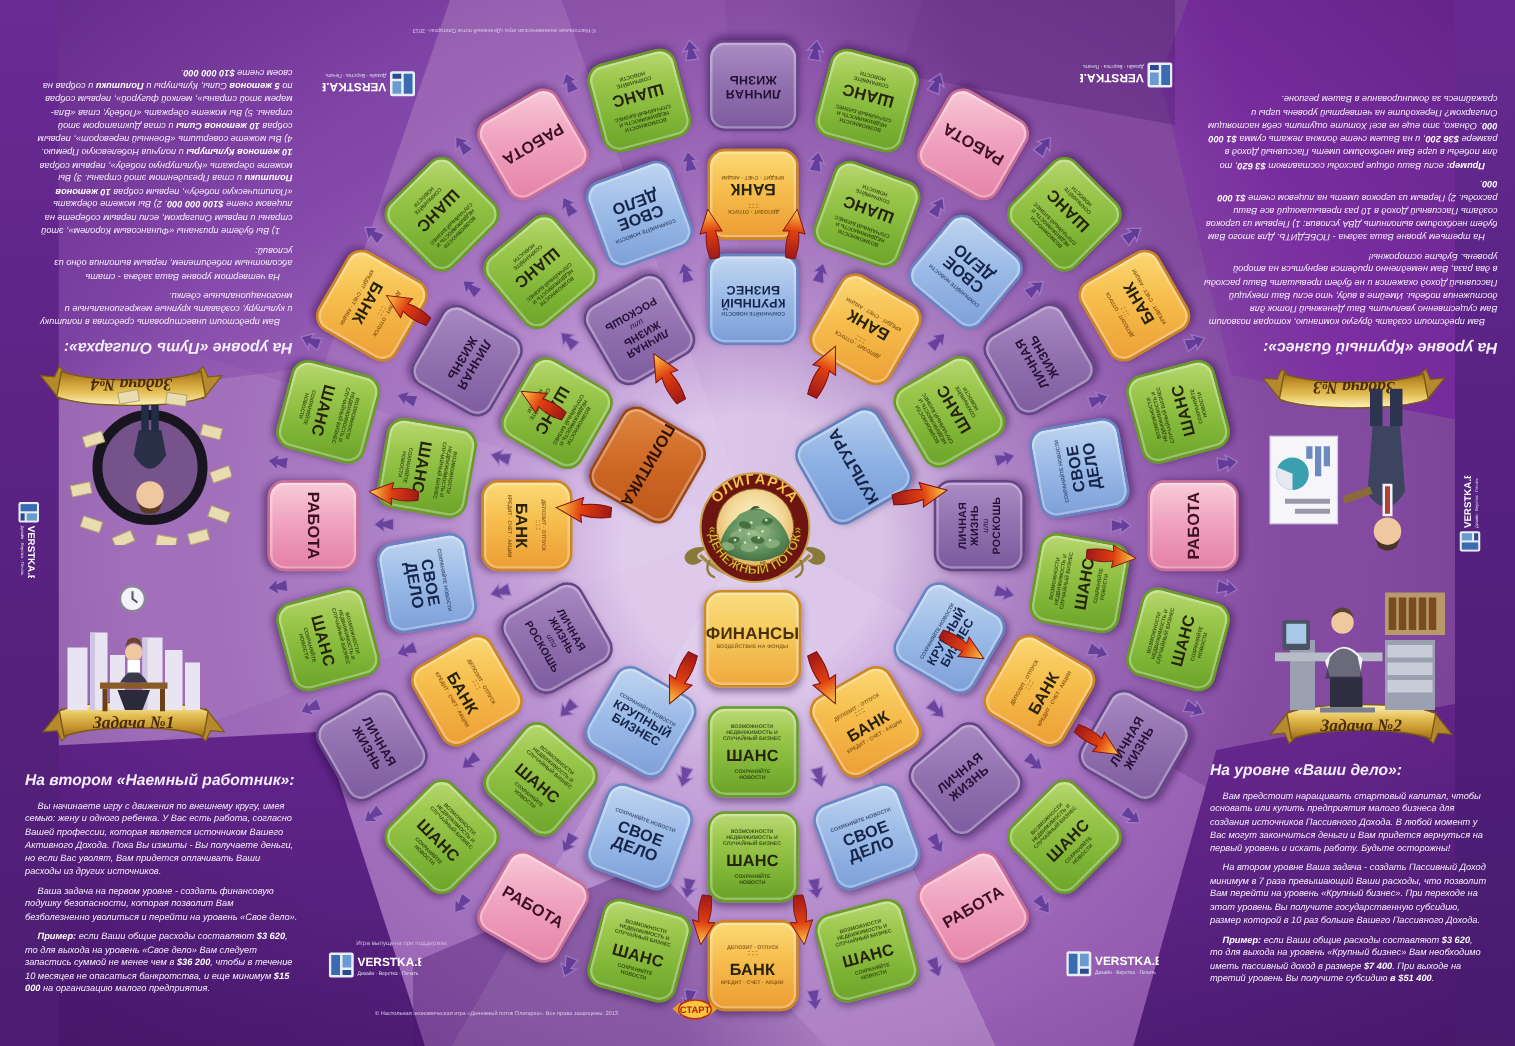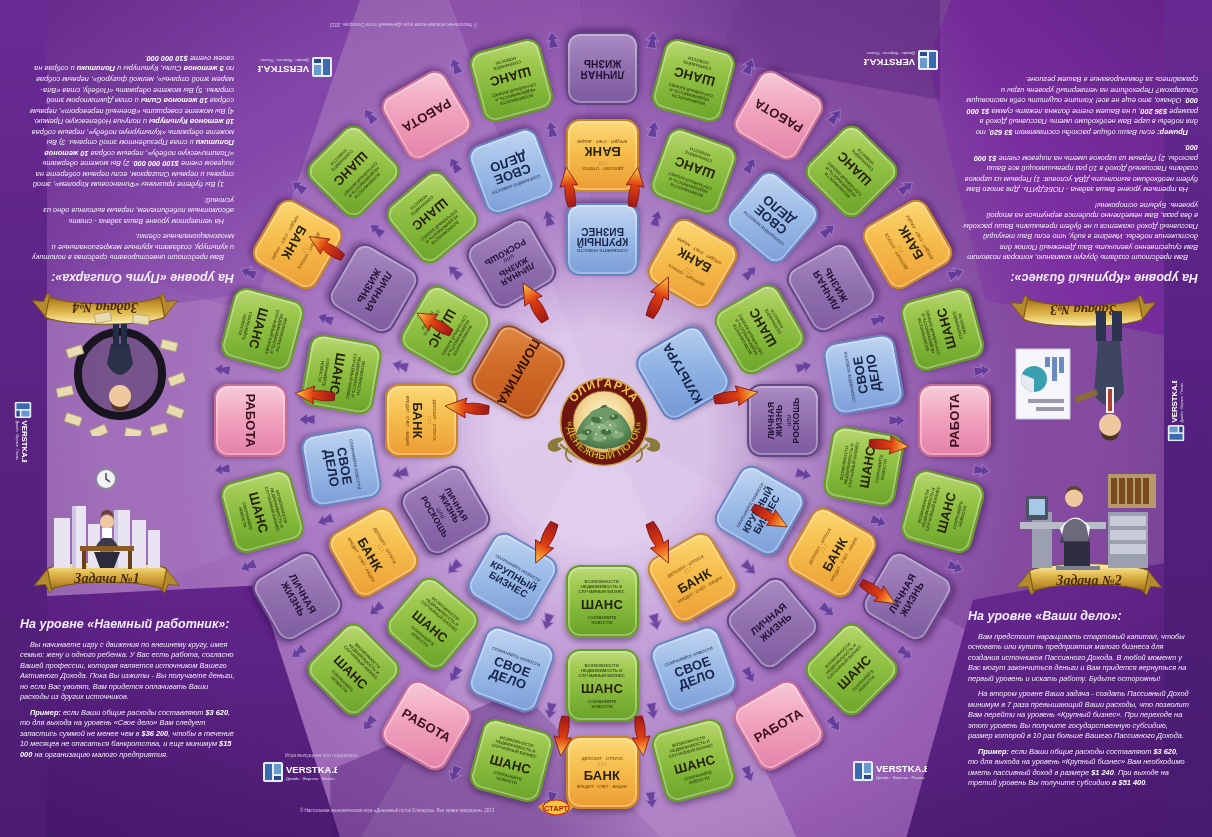--- a/index.html
+++ b/index.html
@@ -561,20 +561,24 @@
 <div class="card o" style="--ga:300deg;left:907px;top:244px;width:73px;height:73px;margin-left:-36.5px;margin-top:-36.5px;transform:rotate(240deg)">
       <div class="st">ДЕПОЗИТ · ОТПУСК<br>⁚⁚ ⁚⁚ ⁚⁚</div>
       <div class="t">БАНК</div>
       <div class="sb">КРЕДИТ · СЧЕТ · АКЦИИ</div>
     </div>
 <div class="card g" style="--ga:285deg;left:942px;top:329px;width:73px;height:73px;margin-left:-36.5px;margin-top:-36.5px;transform:rotate(255deg)">
       <div class="st">ВОЗМОЖНОСТИ<br>НЕДВИЖИМОСТЬ И<br>СЛУЧАЙНЫЙ БИЗНЕС</div>
       <div class="t">ШАНС</div>
       <div class="sb">СОХРАНЯЙТЕ<br>НОВОСТИ</div>
     </div>
+<div class="card y" style="--ga:180deg;left:602px;top:511px;width:78px;height:78px;margin-left:-39.0px;margin-top:-39.0px;transform:rotate(0deg)">
+      <div class="t tf">ФИНАНСЫ</div>
+      <div class="sb" style="color:#6b4a10">ВОЗДЕЙСТВИЕ НА ФОНДЫ</div>
+    </div>
 <div class="card r" style="--ga:60deg;left:518px;top:372px;width:76px;height:76px;margin-left:-38.0px;margin-top:-38.0px;transform:rotate(120deg)">
       <div class="t">ПОЛИТИКА</div>
     </div>
 <div class="card b2" style="--ga:300deg;left:683px;top:373px;width:76px;height:76px;margin-left:-38.0px;margin-top:-38.0px;transform:rotate(240deg)">
       <div class="t">КУЛЬТУРА</div>
     </div>
 <div class="ra" style="left:659px;top:543px;transform:rotate(155deg) scale(1.0)">
       <svg width="26" height="44" viewBox="0 0 26 44">
         <defs>
           <linearGradient id="rg0" x1="0" y1="1" x2="0" y2="0">
@@ -1004,29 +1008,30 @@
 <p>На четвертом уровне Ваша задача - стать абсолютным победителем, первым выполнив одно из условий:</p>
 <p>1) Вы будете признаны «Финансовым Королем», этой страны и первым Олигархом, если первым соберете на лицевом счете <b>$100 000 000</b>. 2) Вы можете одержать «Политическую победу», первым собрав <b>10 жетонов Политики</b> и став Президентом этой страны. 3) Вы можете одержать «Культурную победу», первым собрав <b>10 жетонов Культуры</b> и получив Нобелевскую Премию. 4) Вы можете совершить «Военный переворот», первым собрав <b>10 жетонов Силы</b> и став Диктатором этой страны. 5) Вы можете одержать «Победу, став «Вла-марем этой страны», мелкой фигурой», первым собрав по <b>5 жетонов</b> Силы, Культуры и <b>Политики</b> и собрав на своем счете <b>$10 000 000</b>.</p>
 </div>
 <div class="tblock flip" style="left:962px;top:8px;width:236px;height:278px">
 <div class="hd">На уровне «Крупный бизнес»:</div>
 <p>Вам предстоит создать другую компанию, которая позволит Вам существенно увеличить Ваш Денежный Поток для достижения победы. Имейте в виду, что если Ваш текущий Пассивный Доход окажется и не будет превышать Ваши расходы в два раза, Вам немедленно придется вернуться на второй уровень. Будьте осторожны!</p>
 <p>На третьем уровне Ваша задача - ПОБЕДИТЬ. Для этого Вам будет необходимо выполнить ДВА условия: 1) Первым из игроков создать Пассивный Доход в 10 раз превышающий все Ваши расходы. 2) Первым из игроков иметь на лицевом счете <b>$1 000 000</b>.</p>
 <p><b>Пример:</b> если Ваши общие расходы составляют <b>$3 620</b>, то для победы в игре Вам необходимо иметь Пассивный Доход в размере <b>$36 200</b>, и на Вашем счете должна лежать сумма <b>$1 000 000</b>. Однако, это еще не все! Хотите ощутить себя настоящим Олигархом? Переходите на четвертый уровень игры и сражайтесь за доминирование в Вашем регионе.</p>
 </div>
 <div class="tblock" style="left:20px;top:616px;width:218px;height:206px">
-<div class="hd">На уровне «Наемный работник»:</div>
+<div class="hd">На втором «Наемный работник»:</div>
 <p>Вы начинаете игру с движения по внешнему кругу, имея семью: жену и одного ребенка. У Вас есть работа, согласно Вашей профессии, которая является источником Вашего Активного Дохода. Пока Вы изжиты - Вы получаете деньги, но если Вас уволят, Вам придется оплачивать Ваши расходы из других источников.</p>
+<p>Ваша задача на первом уровне - создать финансовую подушку безопасности, которая позволит Вам безболезненно уволиться и перейти на уровень «Свое дело».</p>
 <p><b>Пример:</b> если Ваши общие расходы составляют <b>$3 620</b>, то для выхода на уровень «Свое дело» Вам следует запастись суммой не менее чем в <b>$36 200</b>, чтобы в течение 10 месяцев не опасаться банкротства, и еще минимум <b>$15 000</b> на организацию малого предприятия.</p>
 </div>
 <div class="tblock" style="left:968px;top:608px;width:222px;height:214px">
 <div class="hd">На уровне «Ваши дело»:</div>
 <p>Вам предстоит наращивать стартовый капитал, чтобы основать или купить предприятия малого бизнеса для создания источников Пассивного Дохода. В любой момент у Вас могут закончиться деньги и Вам придется вернуться на первый уровень и искать работу. Будьте осторожны!</p>
 <p>На втором уровне Ваша задача - создать Пассивный Доход минимум в 7 раза превышающий Ваши расходы, что позволит Вам перейти на уровень «Крупный бизнес». При переходе на этот уровень Вы получите государственную субсидию, размер которой в 10 раз больше Вашего Пассивного Дохода.</p>
-<p><b>Пример:</b> если Ваши общие расходы составляют <b>$3 620</b>, то для выхода на уровень «Крупный бизнес» Вам необходимо иметь пассивный доход в размере <b>$1 240</b>. При выходе на третий уровень Вы получите субсидию <b>в $51 400</b>.</p>
+<p><b>Пример:</b> если Ваши общие расходы составляют <b>$3 620</b>, то для выхода на уровень «Крупный бизнес» Вам необходимо иметь пассивный доход в размере <b>$7 400</b>. При выходе на третий уровень Вы получите субсидию <b>в $51 400</b>.</p>
 </div>
 
 <div class="logo" style="left:258px;top:56px;transform:rotate(180deg) scale(1.0)">
 <svg width="74" height="22" viewBox="0 0 74 22">
 <rect x="0" y="1" width="20" height="20" fill="#e8eef8" rx="2"></rect>
 <rect x="2" y="3" width="7" height="16" fill="#3a6ab0"></rect>
         <rect x="11" y="3" width="7" height="10" fill="#6a9ad0"></rect>
         <rect x="11" y="15" width="7" height="4" fill="#2a4a90"></rect>
 <text x="23" y="12" font-size="9.5" font-weight="bold" fill="#ffffff" font-family="Liberation Sans,sans-serif">VERSTKA.BY</text>
 <text x="23" y="19" font-size="4" fill="#d8e0f0" font-family="Liberation Sans,sans-serif">Дизайн · Верстка · Печать</text>

